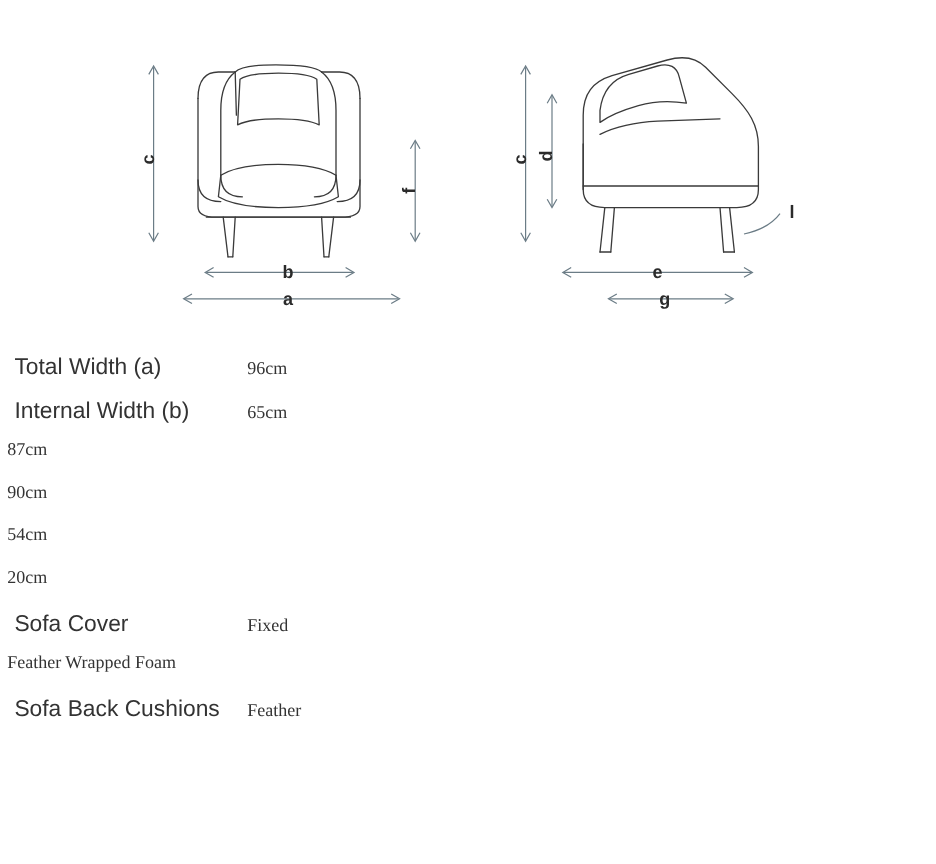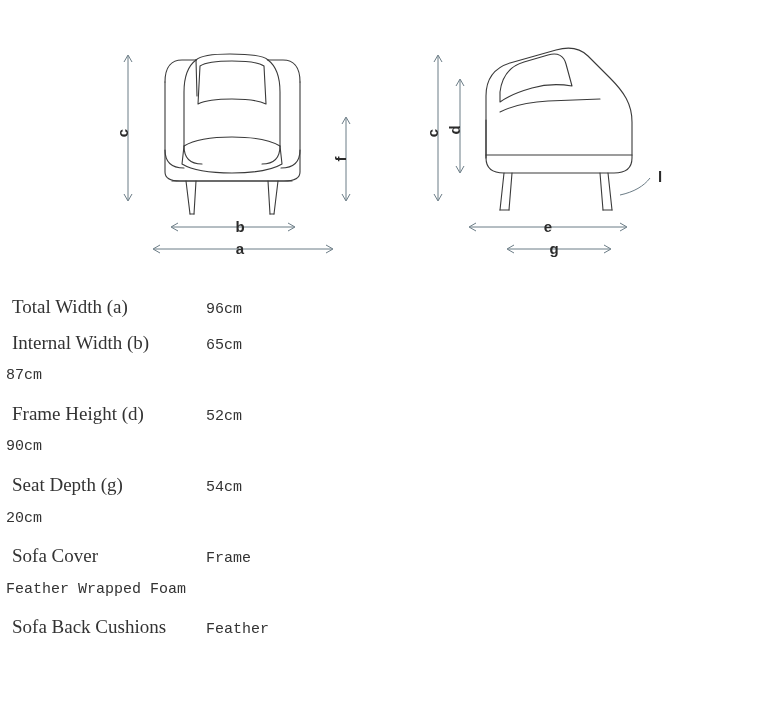--- a/index.html
+++ b/index.html
@@ -44,28 +44,28 @@
     display: flex;
     align-items: baseline;
     height: 35.6px;
   }
 
   .spec-label {
     font-size: 19px;
     color: #333333;
     padding-left: 12px;
     white-space: nowrap;
-    font-family: Liberation Serif, serif;
+    font-family: Liberation Sans, sans-serif;
   }
 
   .spec-value {
     font-size: 15px;
     color: #333333;
     white-space: nowrap;
-    font-family: Liberation Mono, monospace;
+    font-family: Liberation Serif, serif;
     padding-left: 6px;
   }
 
   
   .spec-row .spec-label {
     min-width: 188px;
   }
 </style>
 </head>
 <body>
@@ -218,36 +218,31 @@
     <div class="spec-value">96cm</div>
   </div>
   <div class="spec-row">
     <div class="spec-label">Internal Width (b)</div>
     <div class="spec-value">65cm</div>
   </div>
   <div class="spec-row">
     <div class="spec-value">87cm</div>
   </div>
   <div class="spec-row">
-    <div class="spec-label">Frame Height (d)</div>
-    <div class="spec-value">52cm</div>
-  </div>
-  <div class="spec-row">
     <div class="spec-value">90cm</div>
   </div>
   <div class="spec-row">
-    <div class="spec-label">Seat Depth (g)</div>
     <div class="spec-value">54cm</div>
   </div>
   <div class="spec-row">
     <div class="spec-value">20cm</div>
   </div>
   <div class="spec-row">
     <div class="spec-label">Sofa Cover</div>
-    <div class="spec-value">Frame</div>
+    <div class="spec-value">Fixed</div>
   </div>
   <div class="spec-row">
     <div class="spec-value">Feather Wrapped Foam</div>
   </div>
   <div class="spec-row">
     <div class="spec-label">Sofa Back Cushions</div>
     <div class="spec-value">Feather</div>
   </div>
 </div>
 

